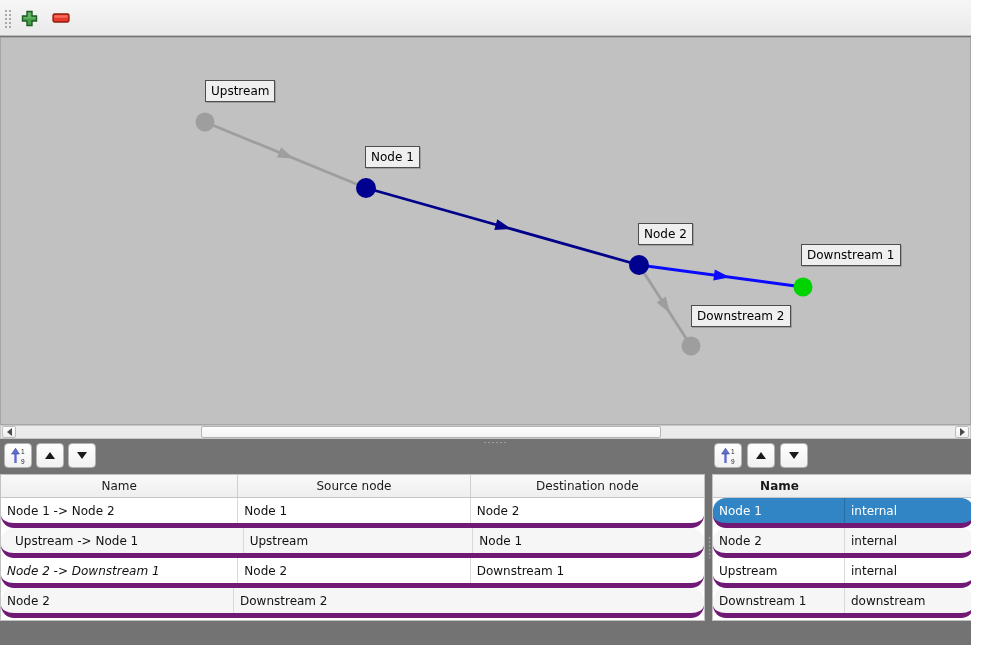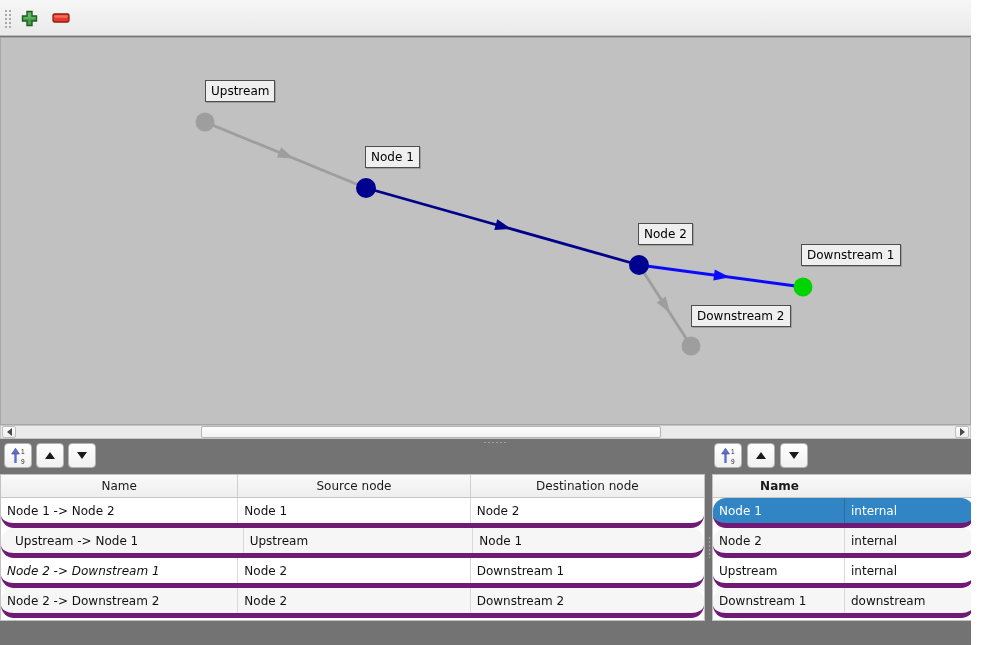--- a/index.html
+++ b/index.html
@@ -238,21 +238,20 @@
           <div class="td" style="width: 238px; margin-left: 8px;">Upstream -&gt; Node 1</div>
           <div class="td" style="width: 233px;">Upstream</div>
           <div class="td" style="width: 234px;">Node 1</div>
         </div>
         <div class="tr">
           <div class="td" style="width: 238px; font-style: italic;">Node 2 -&gt; Downstream 1</div>
           <div class="td" style="width: 233px;">Node 2</div>
           <div class="td" style="width: 234px;">Downstream 1</div>
         </div>
         <div class="tr alt">
-          <div class="td" style="width: 238px;">Node 2 -&gt; Downstream 2</div>
           <div class="td" style="width: 233px;">Node 2</div>
           <div class="td" style="width: 234px;">Downstream 2</div>
         </div>
       </div>
   </div>
 
   <div class="v-splitter">
       <div class="dots"></div>
     </div>
 

